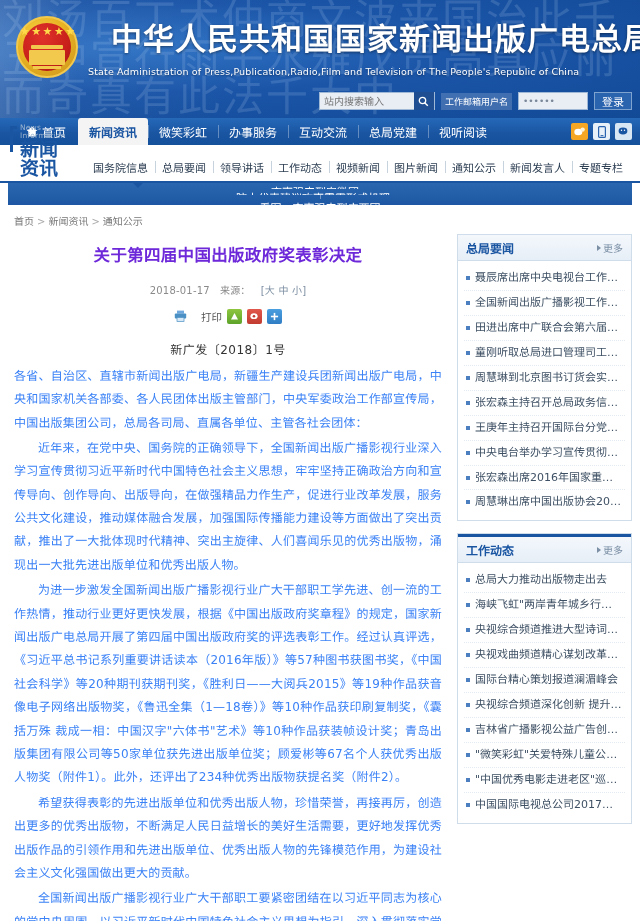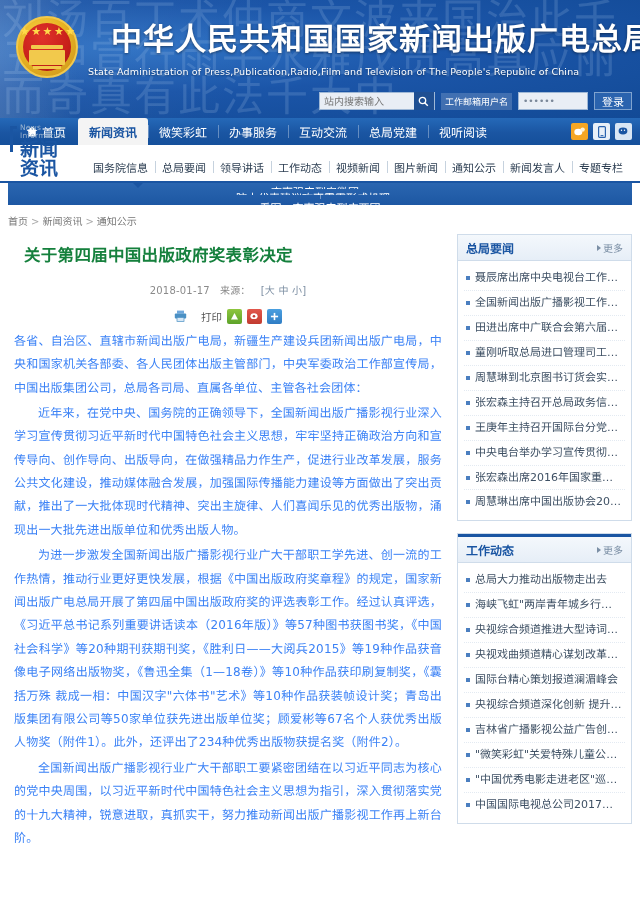--- a/index.html
+++ b/index.html
@@ -357,21 +357,21 @@
   }
   .ticker-item:first-child { padding-left: 0; }
   .ticker-sep {
     width: 1px;
     height: 11px;
     background: rgba(255,255,255,0.4);
   }
 
   
   .breadcrumb {
-    padding: 8px 10px 6px 8px;
+    padding: 8px 10px 6px 14px;
     font-size: 10px;
     color: #777;
   }
   .breadcrumb a { color: #777; text-decoration: none; cursor: pointer; }
   .breadcrumb .sep { margin: 0 3px; color: #aaa; }
 
   
   .layout {
     display: flex;
     padding: 0 8px 0 8px;
@@ -383,23 +383,24 @@
     width: 440px;
     padding: 0 6px;
   }
   .sidebar {
     width: 175px;
     flex: 0 0 175px;
   }
 
   
   .art-title {
+    text-align: center;
     font-size: 16.5px;
     font-weight: bold;
-    color: #15803d;
+    color: #6d28d9;
     line-height: 1.5;
     padding: 10px 10px 0 10px;
     letter-spacing: 0.3px;
   }
   .art-meta {
     text-align: center;
     font-size: 10px;
     color: #8a8a8a;
     padding: 13px 0 0 0;
     letter-spacing: 0.2px;
@@ -670,25 +671,27 @@
           </svg>
       </div>
       <div class="share-ico sh-more">
         <svg width="9" height="9" viewBox="0 0 9 9">
             <rect x="3.7" y="0.9" width="1.6" height="7.2" fill="#fff"></rect>
             <rect x="0.9" y="3.7" width="7.2" height="1.6" fill="#fff"></rect>
           </svg>
       </div>
     </div>
 
+    <div class="doc-number">新广发〔2018〕1号</div>
 
     <div class="art-body">
       <p>各省、自治区、直辖市新闻出版广电局，新疆生产建设兵团新闻出版广电局，中央和国家机关各部委、各人民团体出版主管部门，中央军委政治工作部宣传局，中国出版集团公司，总局各司局、直属各单位、主管各社会团体：</p>
       <p class="indent">近年来，在党中央、国务院的正确领导下，全国新闻出版广播影视行业深入学习宣传贯彻习近平新时代中国特色社会主义思想，牢牢坚持正确政治方向和宣传导向、创作导向、出版导向，在做强精品力作生产，促进行业改革发展，服务公共文化建设，推动媒体融合发展，加强国际传播能力建设等方面做出了突出贡献，推出了一大批体现时代精神、突出主旋律、人们喜闻乐见的优秀出版物，涌现出一大批先进出版单位和优秀出版人物。</p>
       <p class="indent">为进一步激发全国新闻出版广播影视行业广大干部职工学先进、创一流的工作热情，推动行业更好更快发展，根据《中国出版政府奖章程》的规定，国家新闻出版广电总局开展了第四届中国出版政府奖的评选表彰工作。经过认真评选，《习近平总书记系列重要讲话读本（2016年版）》等57种图书获图书奖，《中国社会科学》等20种期刊获期刊奖，《胜利日——大阅兵2015》等19种作品获音像电子网络出版物奖，《鲁迅全集（1—18卷）》等10种作品获印刷复制奖，《囊括万殊 裁成一相：中国汉字"六体书"艺术》等10种作品获装帧设计奖；青岛出版集团有限公司等50家单位获先进出版单位奖；顾爱彬等67名个人获优秀出版人物奖（附件1）。此外，还评出了234种优秀出版物获提名奖（附件2）。</p>
+      <p class="indent">希望获得表彰的先进出版单位和优秀出版人物，珍惜荣誉，再接再厉，创造出更多的优秀出版物，不断满足人民日益增长的美好生活需要，更好地发挥优秀出版作品的引领作用和先进出版单位、优秀出版人物的先锋模范作用，为建设社会主义文化强国做出更大的贡献。</p>
       <p class="indent">全国新闻出版广播影视行业广大干部职工要紧密团结在以习近平同志为核心的党中央周围，以习近平新时代中国特色社会主义思想为指引，深入贯彻落实党的十九大精神，锐意进取，真抓实干，努力推动新闻出版广播影视工作再上新台阶。</p>
     </div>
 
   </div>
 
   <div class="sidebar">
 
     <div class="panel">
       <div class="panel-head">
         <span class="panel-title">总局要闻</span>

